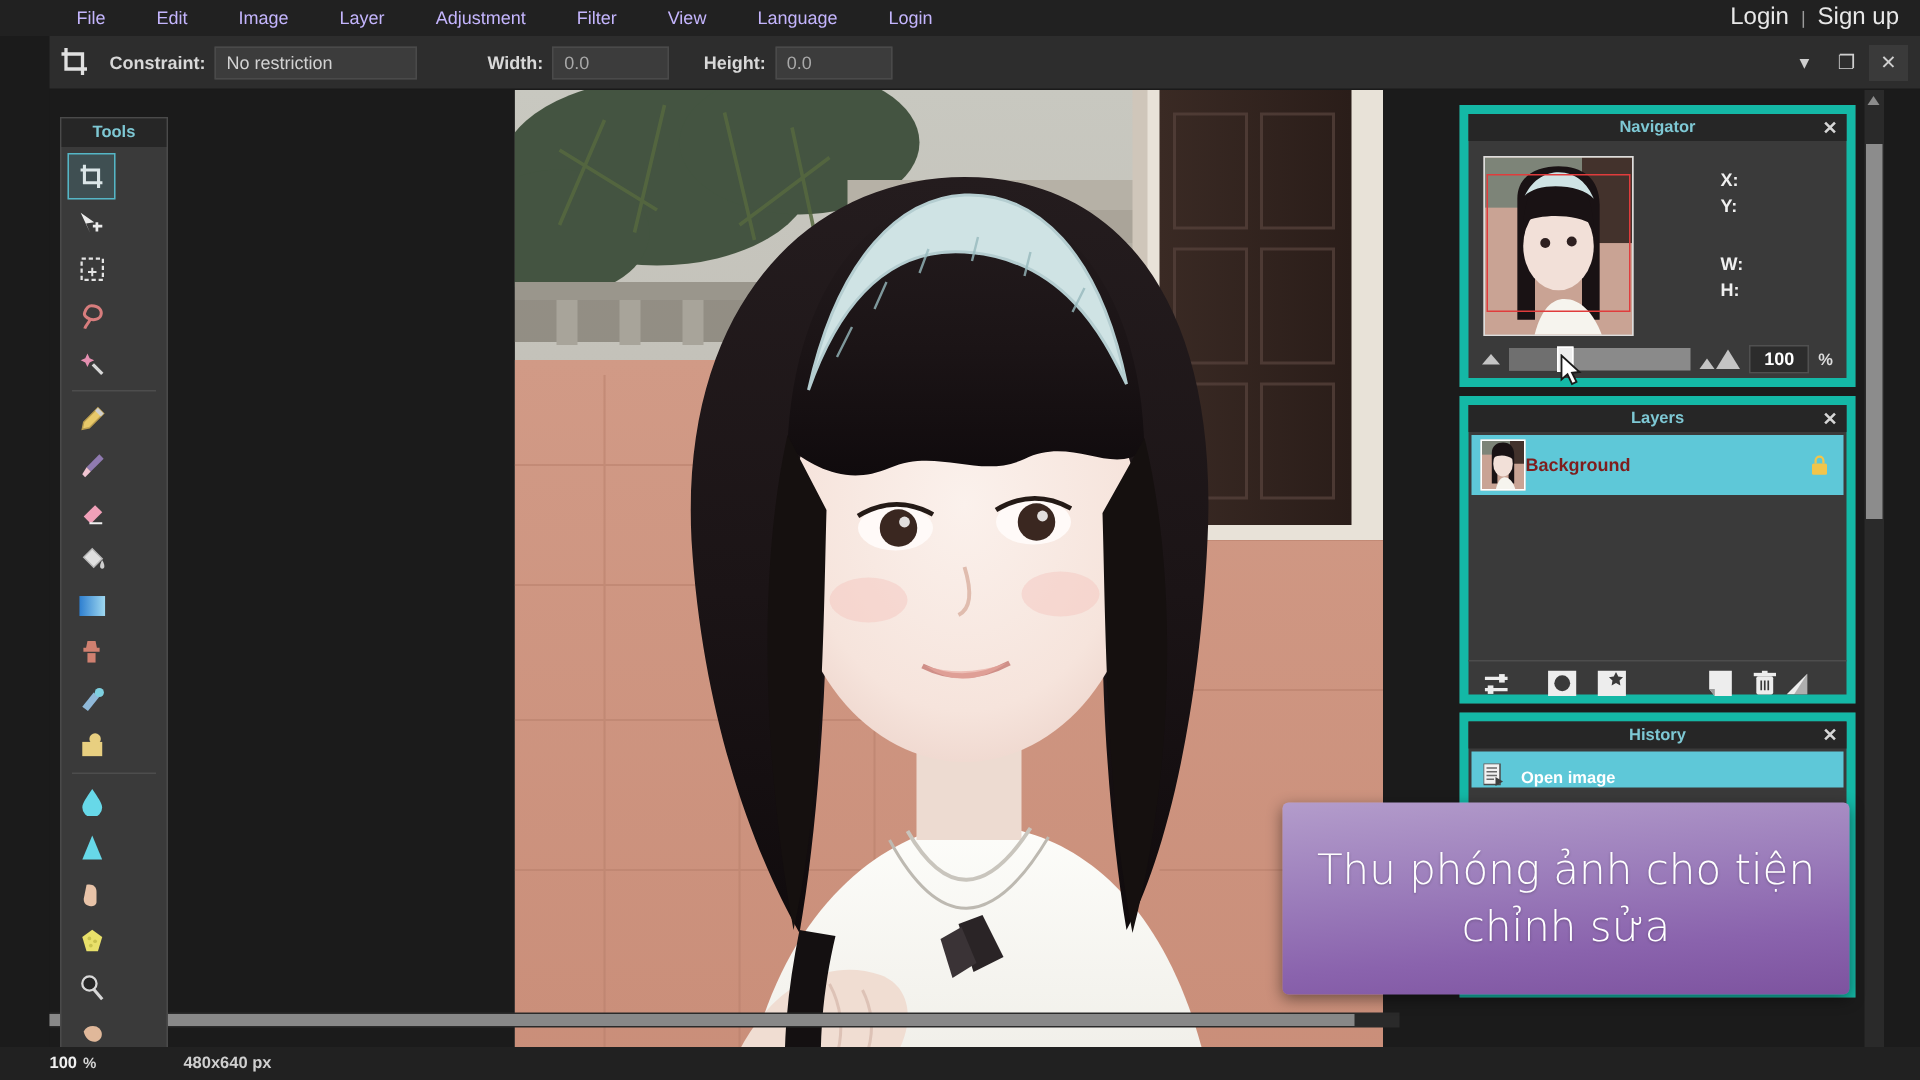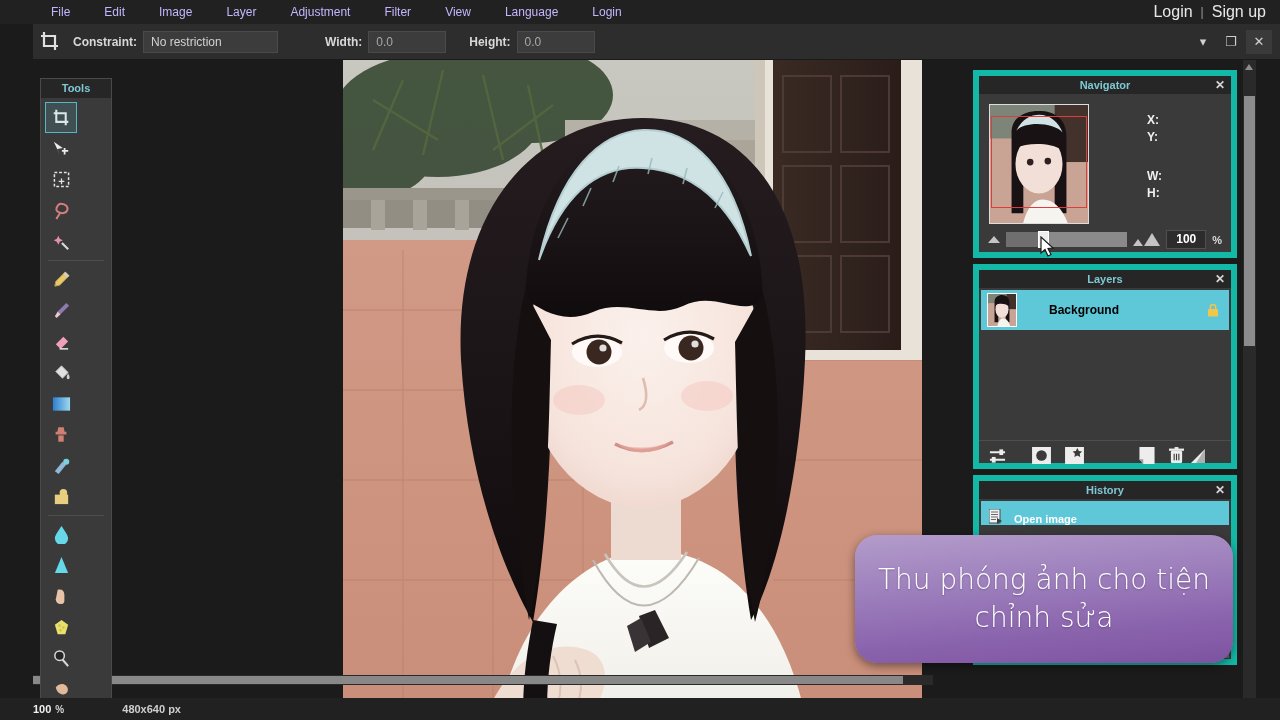--- a/index.html
+++ b/index.html
@@ -138,21 +138,21 @@
   .cursor-arrow { position: absolute; left: 1040px; top: 236px; z-index: 40; }
 
   
   #layers { top: 264px; height: 205px; }
   .layer-row {
     display: flex; align-items: center; height: 40px; background: #5ec8d8;
     margin: 2px; padding-left: 6px; cursor: pointer; position: relative;
   }
   .layer-thumb { width: 30px; height: 34px; border: 1px solid #fff; overflow: hidden; position: relative; background:#d8ccc2;}
   .layer-thumb .mini { position: absolute; left: 0; top: 0; width: 100%; height: 120%; }
-  .layer-name { color: #000000; font-size: 12px; font-weight: bold; margin-left: 32px; }
+  .layer-name { color: #7f1d1d; font-size: 12px; font-weight: bold; margin-left: 0; }
   .lock-icon { position: absolute; right: 10px; color: #f2c94c; font-size: 13px; }
   .layers-space { height: 108px; }
   .layers-tools {
     height: 30px; border-top: 1px solid #4d4d4d; display: flex;
     align-items: center; padding: 0 10px; position: relative;
   }
   .ltool { color: #e6e6e6; font-size: 15px; cursor: pointer; margin-right: 14px; }
 
   
   #history { top: 475px; height: 190px; }
@@ -162,21 +162,21 @@
   }
   .hist-label { color: #fff; font-size: 11px; font-weight: bold; margin-left: 10px; }
   .resize-grip {
     position: absolute; right: 2px; bottom: 1px; color: #8f8f8f;
     font-size: 11px; transform: rotate(0deg);
   }
 
   
   .callout {
     position: absolute; left: 855px; top: 535px; width: 378px; height: 128px;
-    border-radius: 22px; z-index: 60;
+    border-radius: 4px; z-index: 60;
     background: linear-gradient(175deg, #b39ccb 0%, #9d7fbc 38%, #8a63ad 72%, #7d539f 100%);
     box-shadow: 0 3px 10px rgba(0,0,0,0.45);
     display: flex; align-items: center; justify-content: center;
   }
   .callout-text {
     color: #ffffff; font-size: 28px; line-height: 38px; text-align: center;
     padding: 0 16px; font-family: "DejaVu Sans", sans-serif; font-weight: 300;
     text-shadow: 0 1px 2px rgba(0,0,0,0.25);
   }
 

